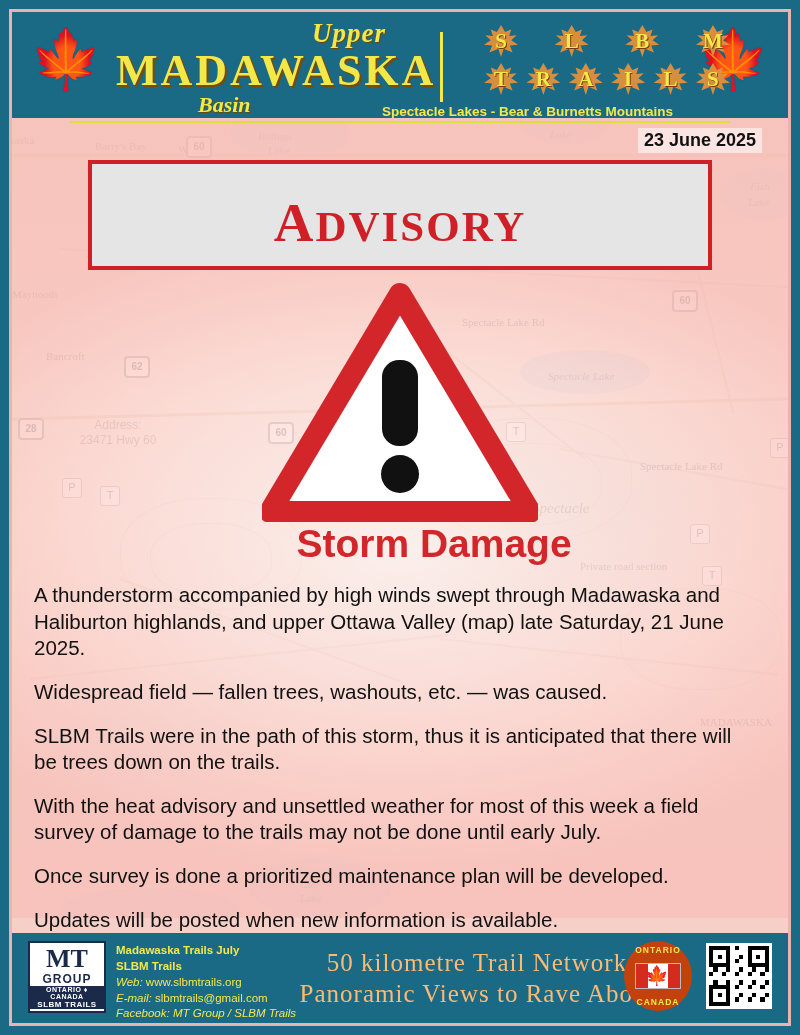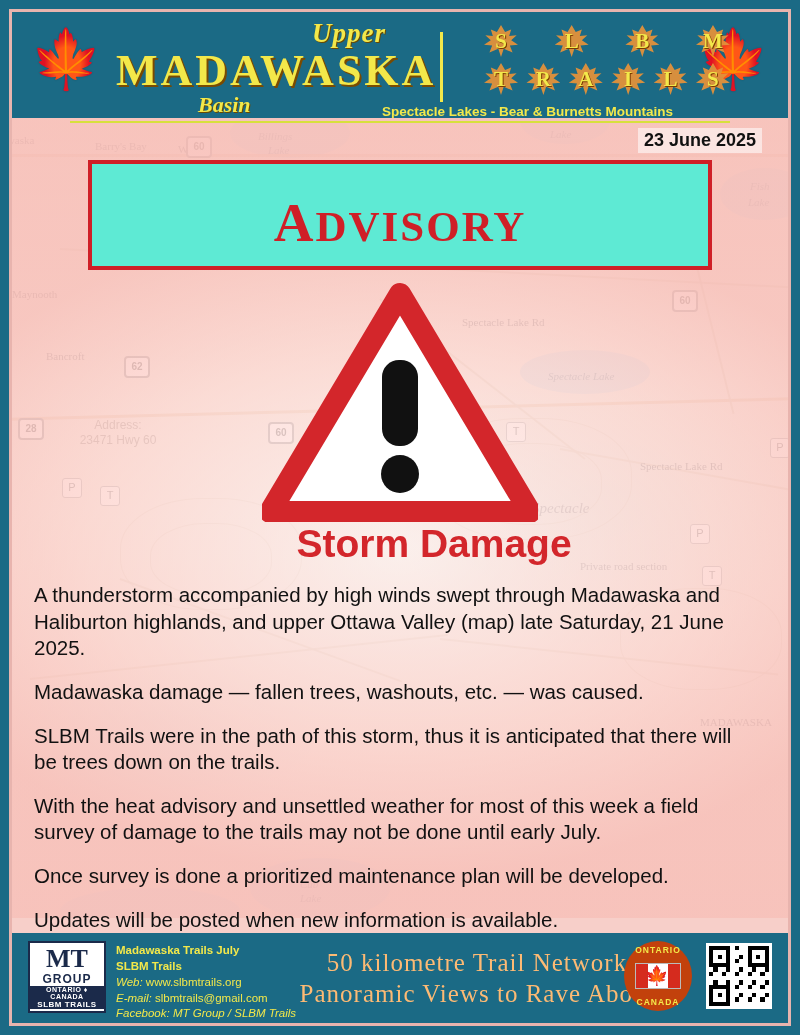--- a/index.html
+++ b/index.html
@@ -231,21 +231,21 @@
     color: #111;
     background: rgba(255,255,255,0.55);
     padding: 2px 6px;
   }
 
   
   .advisory-box {
     position: absolute;
     left: 88px; top: 160px;
     width: 624px; height: 110px;
-    background: #5eead4;
+    background: #e5e5e5;
     border: 4px solid #cf1f27;
     box-sizing: border-box;
     display: flex;
     align-items: center;
     justify-content: center;
   }
   .advisory-text {
     font-family: "Liberation Serif", serif;
     font-weight: bold;
     font-size: 62px;
@@ -535,21 +535,21 @@
       <path d="M138 12 L268 230 L8 230 Z" fill="#ffffff" stroke="#d3262b" stroke-width="22" stroke-linejoin="round"></path>
       <rect x="120" y="78" width="36" height="86" rx="17" fill="#111111"></rect>
       <circle cx="138" cy="192" r="19" fill="#111111"></circle>
     </svg>
   </div>
 
   <div class="headline">Storm Damage</div>
 
   <div class="body" id="body-text">
       <p>A thunderstorm accompanied by high winds swept through Madawaska and Haliburton highlands, and upper Ottawa Valley (map) late Saturday, 21 June 2025.</p>
-      <p>Madawaska damage — fallen trees, washouts, etc. — was caused.</p>
+      <p>Widespread field — fallen trees, washouts, etc. — was caused.</p>
       <p>SLBM Trails were in the path of this storm, thus it is anticipated that there will be trees down on the trails.</p>
       <p>With the heat advisory and unsettled weather for most of this week a field survey of damage to the trails may not be done until early July.</p>
       <p>Once survey is done a prioritized maintenance plan will be developed.</p>
       <p>Updates will be posted when new information is available.</p>
     </div>
 
   <div class="footer">
     <div class="mt-logo">
       <div class="mt">MT</div>
       <div class="grp">GROUP</div>

